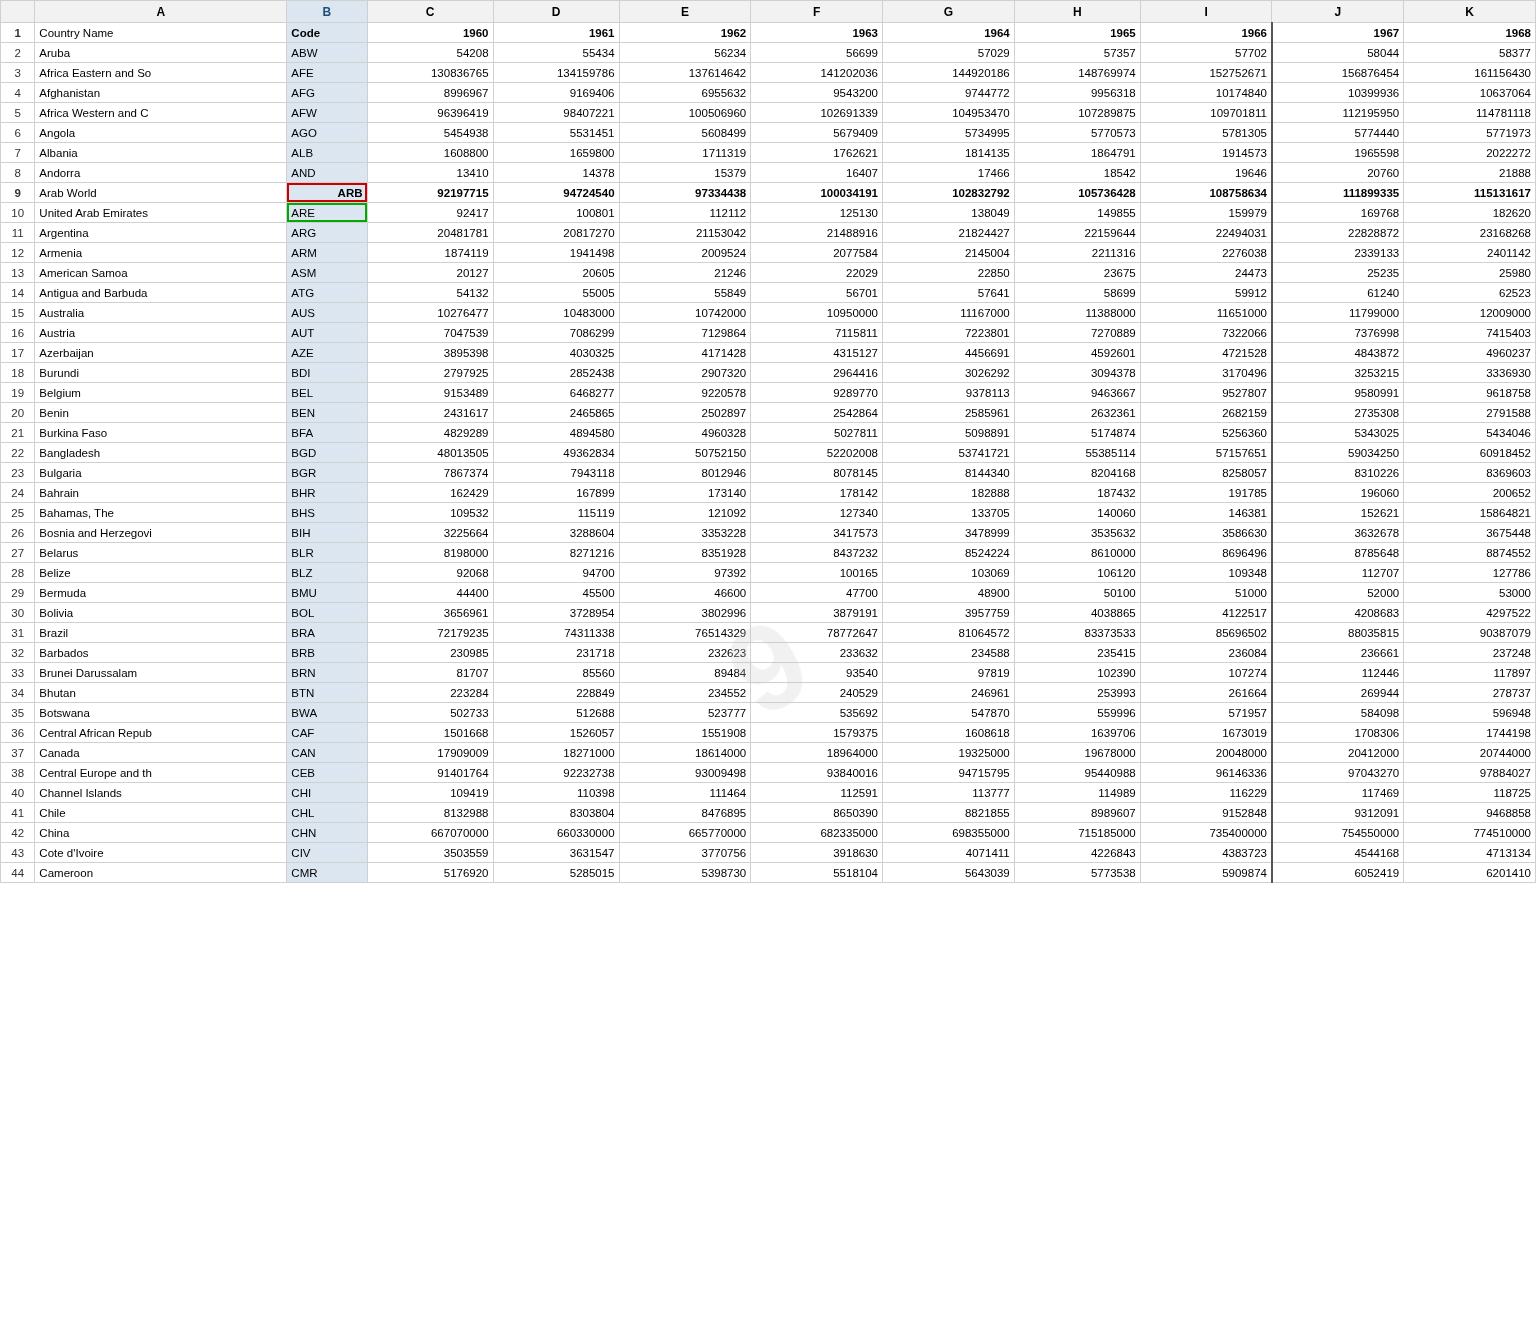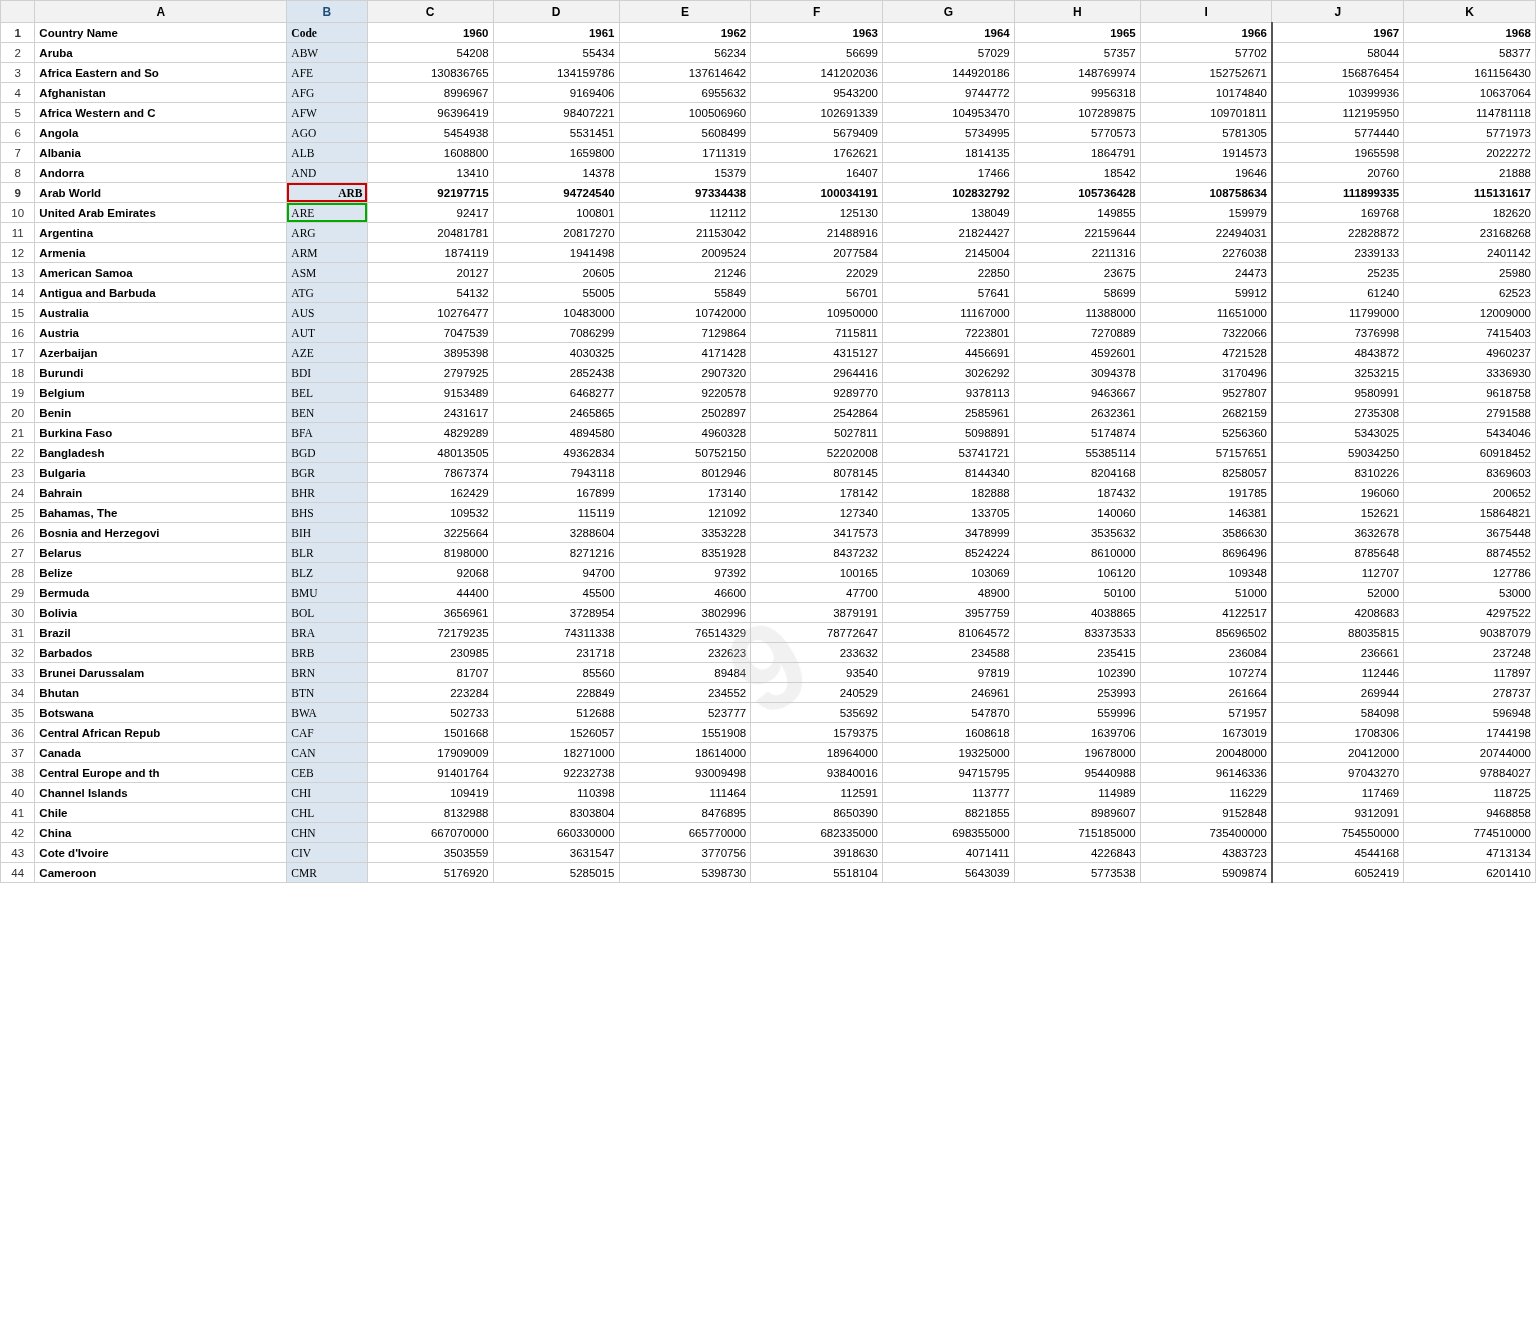--- a/index.html
+++ b/index.html
@@ -58,29 +58,28 @@
     }
     .header-row th.col-b {
       background: #dce6f1;
       color: #1f4e79;
     }
     
     .data-row td {
       font-size: 11.5px;
     }
     .data-row td.col-a {
-      font-weight: bold;
+      font-weight: normal;
     }
     
     .data-row td {
       background: #fff;
     }
     .data-row td.col-b {
       background: #dce6f1;
-      font-family: Liberation Serif, serif;
     }
     
     .bold-row td {
       font-weight: bold;
     }
     
     .corner-cell {
       background: #f2f2f2;
       border: 1px solid #d0d0d0;
     }

